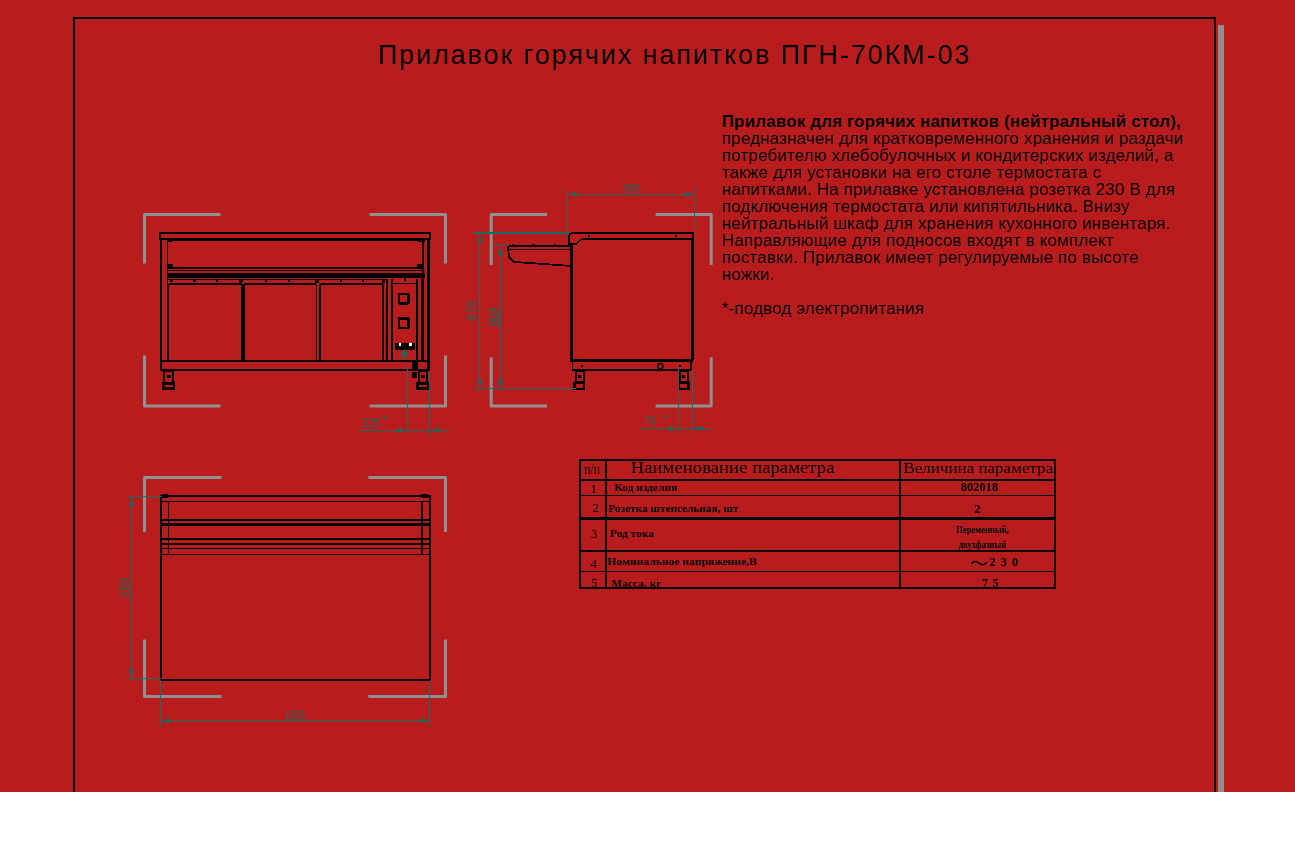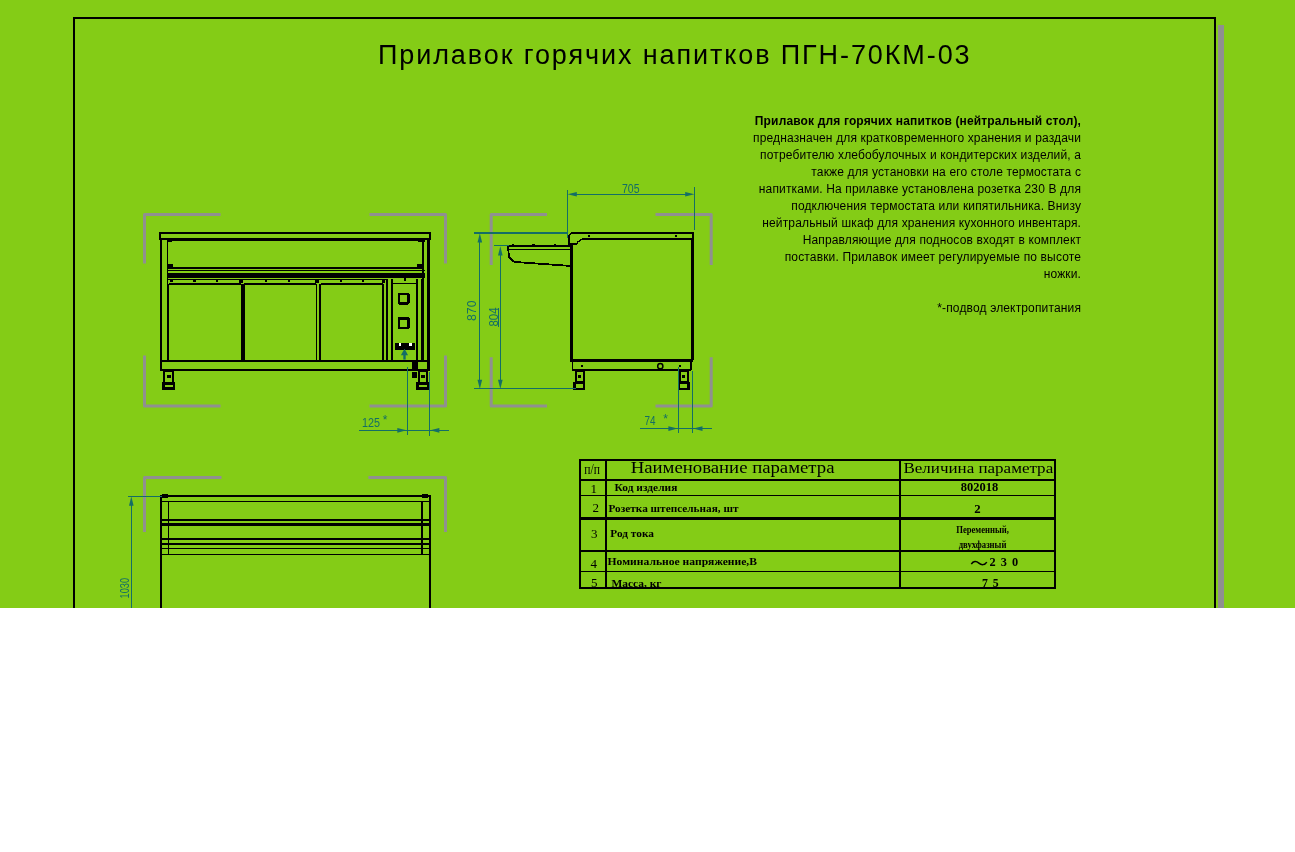--- a/index.html
+++ b/index.html
@@ -1,20 +1,20 @@
 <!DOCTYPE html>
 <html><head><meta charset="utf-8"><style>
 html,body{margin:0;padding:0;background:#fff;}
-#page{position:relative;width:1295px;height:608px;background:#84cc16;overflow:hidden;font-family:"Liberation Sans",sans-serif;will-change:transform;text-decoration:underline;}
+#page{position:relative;width:1295px;height:792px;background:#b91c1c;overflow:hidden;font-family:"Liberation Sans",sans-serif;will-change:transform;text-decoration:underline;}
 .abs{position:absolute;}
 #frame{position:absolute;left:73px;top:17px;width:1139px;height:806px;border:2px solid #000;}
 #shr{position:absolute;left:1218px;top:25px;width:5.5px;height:808px;background:#8f8f8f;}
 #shb{position:absolute;left:81px;top:828px;width:1142.5px;height:5.5px;background:#8f8f8f;}
 #title{position:absolute;left:378px;top:40px;font-size:27px;color:#000;white-space:nowrap;letter-spacing:1.9px;}
-#desc{position:absolute;left:753px;top:113px;font-size:12px;line-height:17px;color:#000;white-space:nowrap;letter-spacing:0.15px;text-align:right;}
+#desc{position:absolute;left:722px;top:113px;font-size:17px;line-height:17px;color:#000;white-space:nowrap;letter-spacing:0.15px;}
 
 #tbl{position:absolute;left:579px;top:459px;width:477px;height:130px;}
 #tbl .ln{position:absolute;background:#000;}
 </style></head>
 <body>
 <div id="page">
   <div id="frame"></div>
   <div id="shr"></div>
   <div id="shb"></div>
   <div id="title">Прилавок горячих напитков ПГН-70КМ-03</div>

